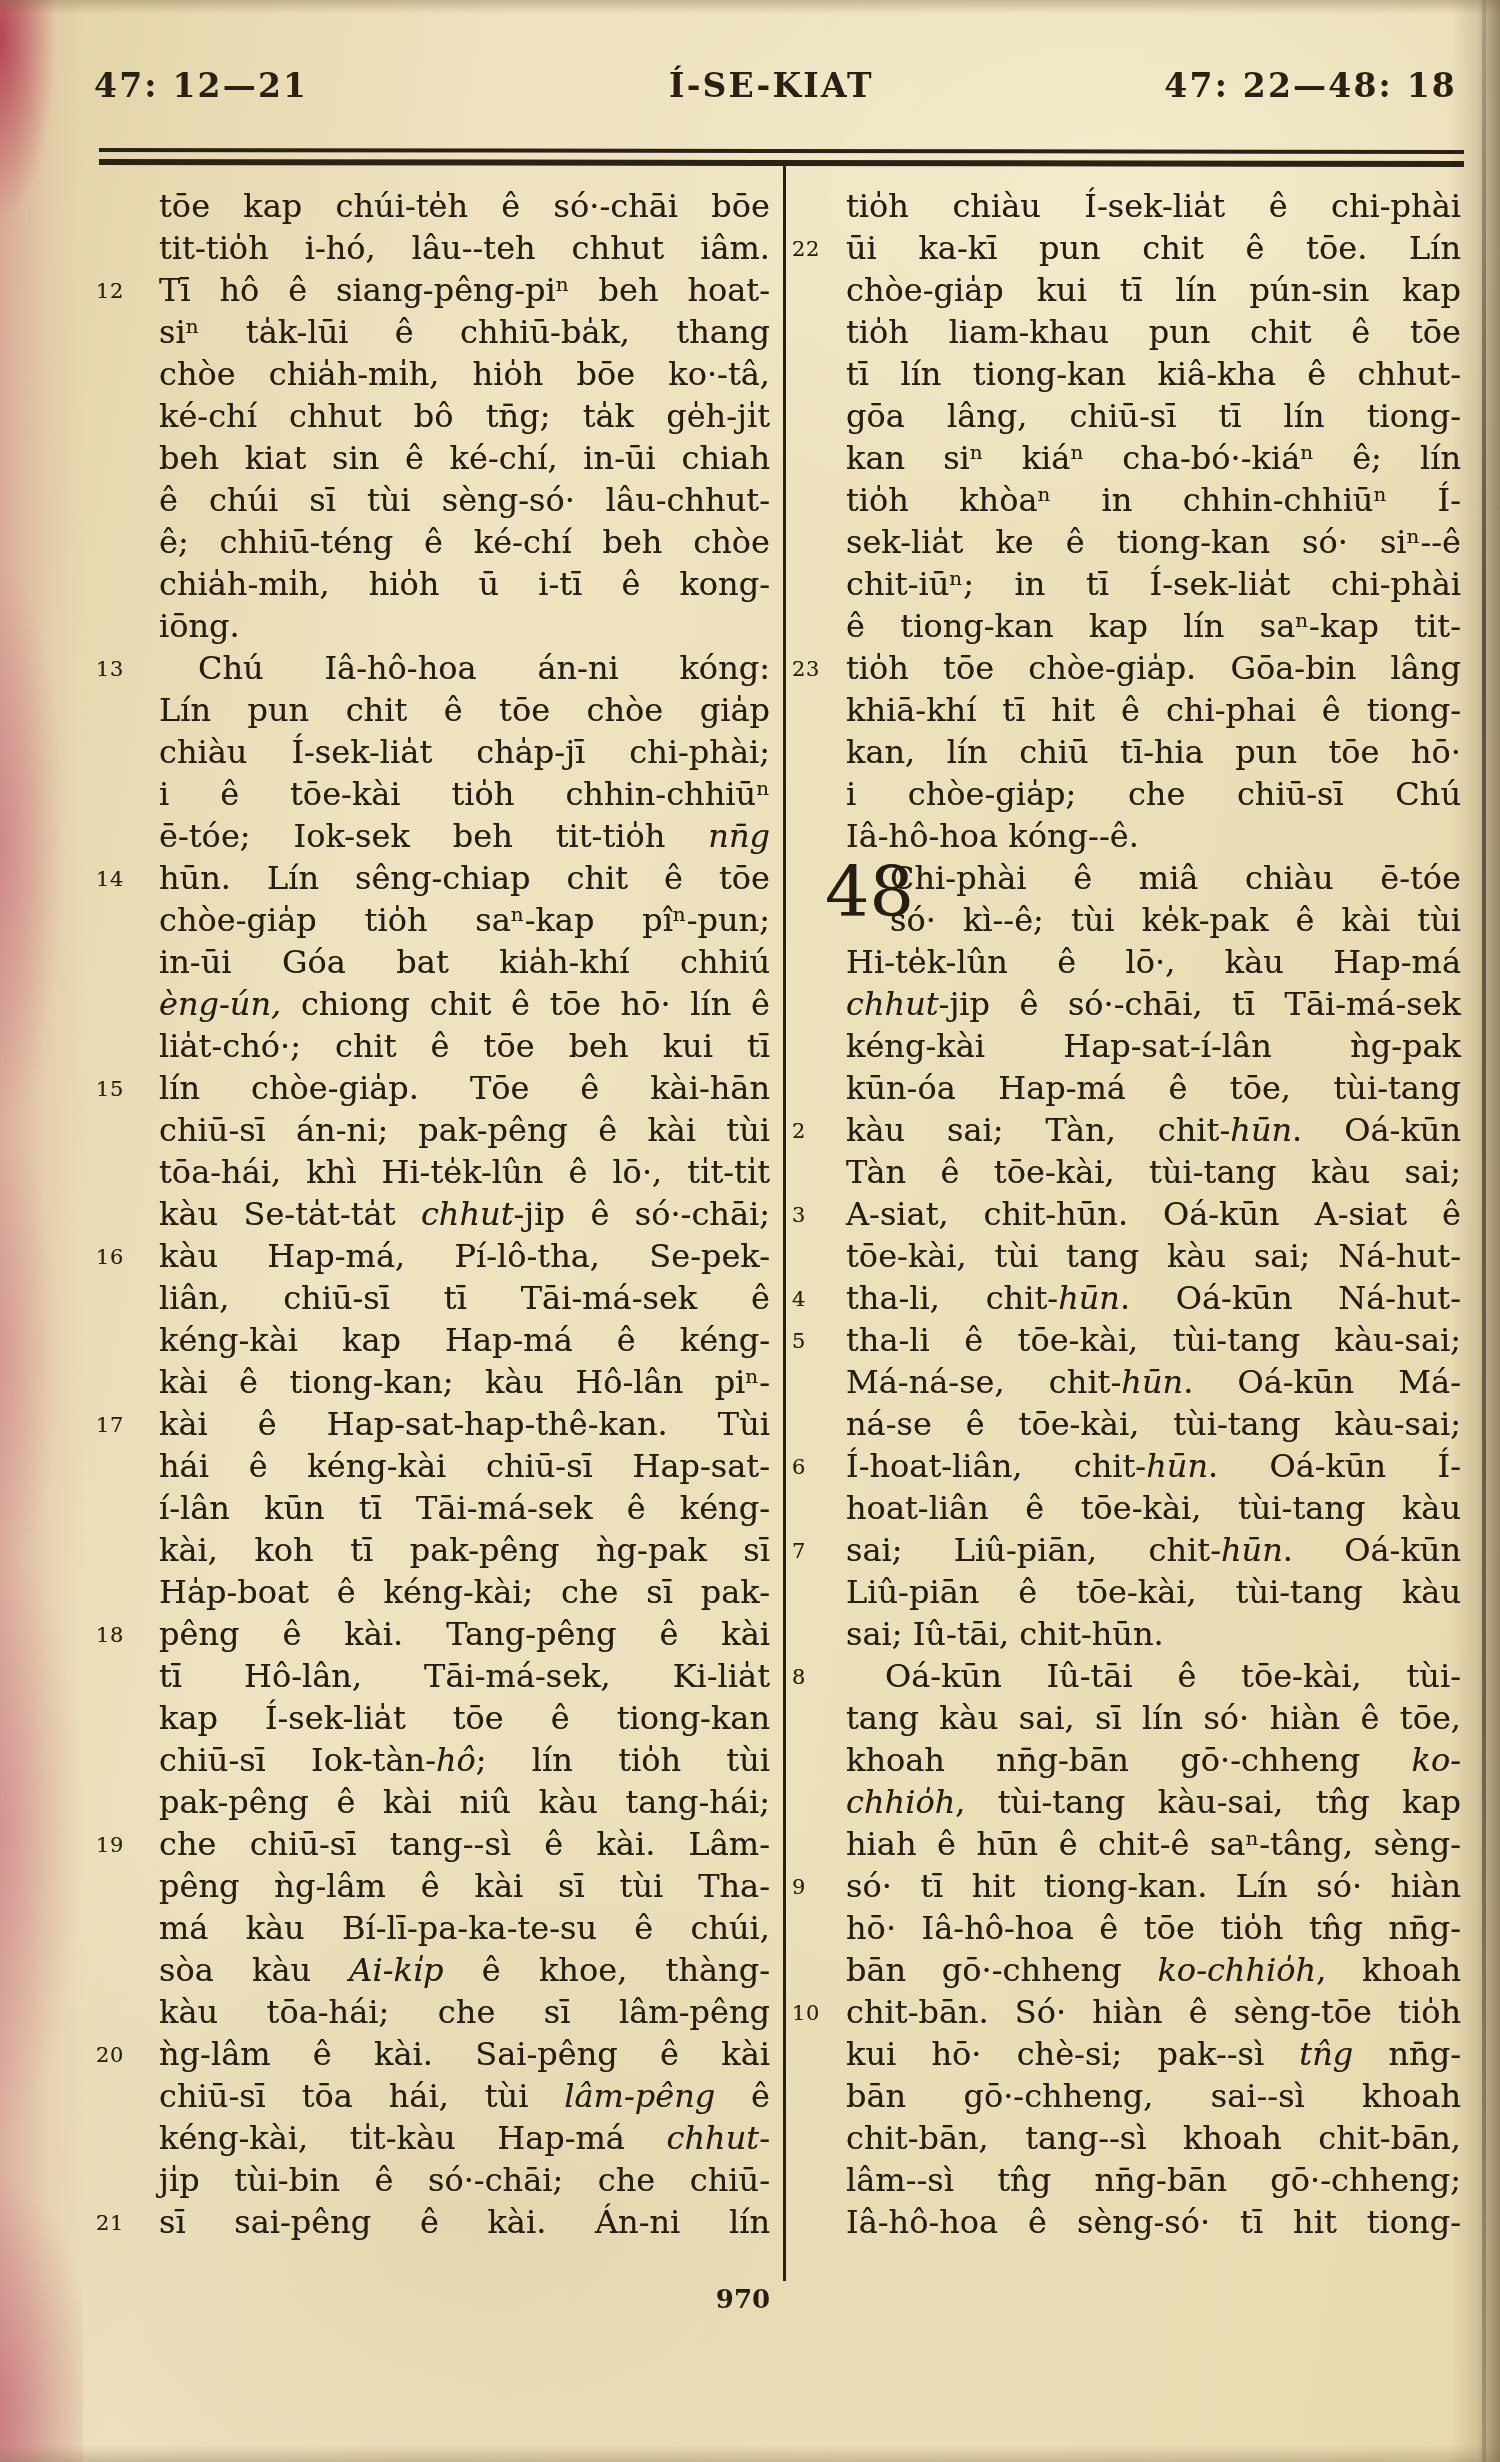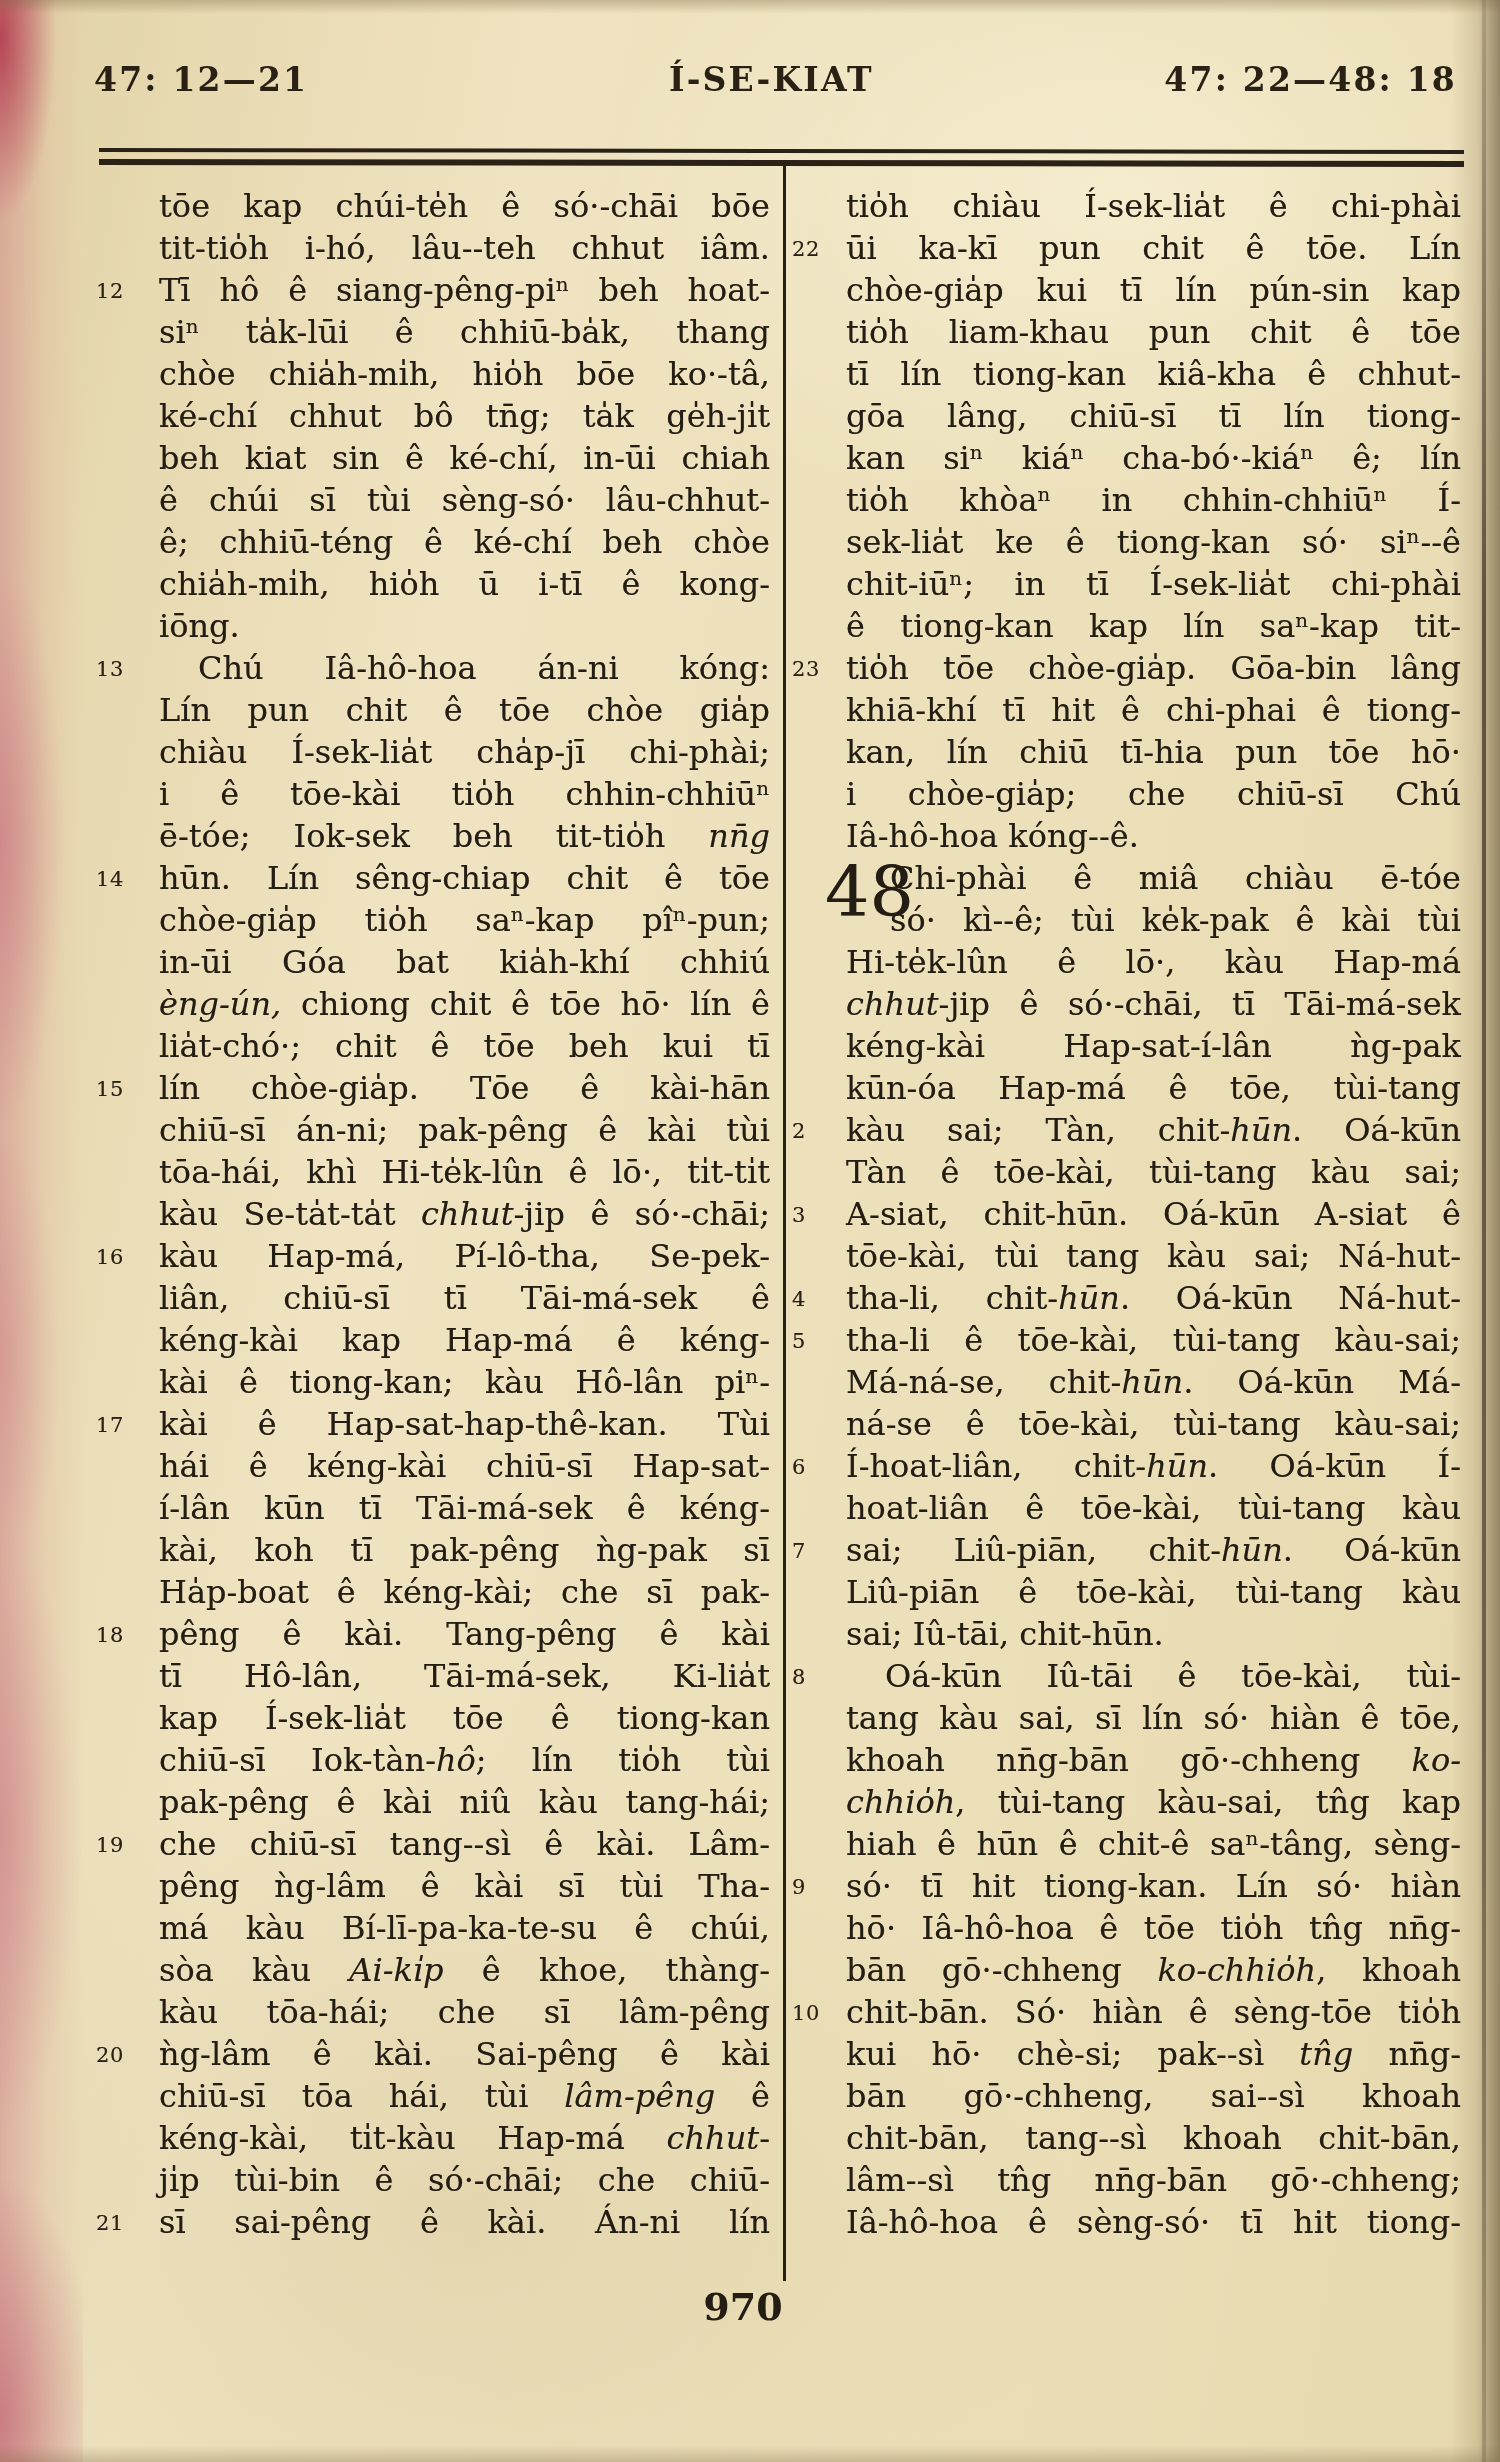--- a/index.html
+++ b/index.html
@@ -32,21 +32,21 @@
   .edge-right-line{
     position:absolute;right:14.4px;top:0;bottom:0;width:3.9px;pointer-events:none;
     background:linear-gradient(to bottom, rgba(40,32,20,0.15), rgba(40,32,20,0.65) 25%, rgba(40,32,20,0.55) 70%, rgba(40,32,20,0.2));
   }
   .edge-top{position:absolute;left:0;right:0;top:0;height:14.4px;pointer-events:none;
     background:linear-gradient(to bottom, rgba(120,100,65,0.35), transparent);}
   .edge-bottom{position:absolute;left:0;right:0;bottom:0;height:16.6px;pointer-events:none;
     background:linear-gradient(to top, rgba(120,100,65,0.30), transparent);}
 
   
-  .hdr{position:absolute;top:60px;font-size:33px;font-weight:bold;letter-spacing:2.2px;color:#29211485;
+  .hdr{position:absolute;top:66px;font-size:33px;font-weight:bold;letter-spacing:2.2px;color:#29211485;
        color:#2a2115;white-space:nowrap;}
   .hdr-left{left:94px;}
   .hdr-center{left:669px;}
   .hdr-right{right:43px;}
 
   .rule{position:absolute;left:99px;right:36px;background:#2a2117;}
   .rule-1{top:149px;height:3.9px;transform:rotate(0.08deg);}
   .rule-2{top:160px;height:5.5px;transform:rotate(0.08deg);}
 
   .divider{position:absolute;left:783px;top:166px;width:2.8px;height:2115px;background:#262015;}
@@ -62,21 +62,21 @@
   .line.indent .txt{text-indent:39px;}
   .line.chap-start .txt,.line.chap-cont .txt{margin-left:44px;}
   .vnum{position:absolute;top:1.1px;font-size:21px;font-weight:normal;letter-spacing:0.6px;color:#2a2115;}
   .col-left .vnum{left:-63px;}
   .col-right .vnum{left:-54px;}
   .chapnum{position:absolute;left:-21px;top:0px;font-size:70px;line-height:1.0;
            font-weight:400;color:#241d13;z-index:2;}
   .txt i{font-style:italic;}
 
   .pgnum{position:absolute;top:2284px;left:660px;width:166px;text-align:center;
-         font-size:38px;font-weight:bold;color:#241d13;}
+         font-size:26px;font-weight:bold;color:#241d13;}
 </style>
 </head>
 <body>
 
 <div class="page">
   <div class="edge-left"></div>
   <div class="edge-right"></div>
   <div class="edge-right-line"></div>
   <div class="edge-top"></div>
   <div class="edge-bottom"></div>

